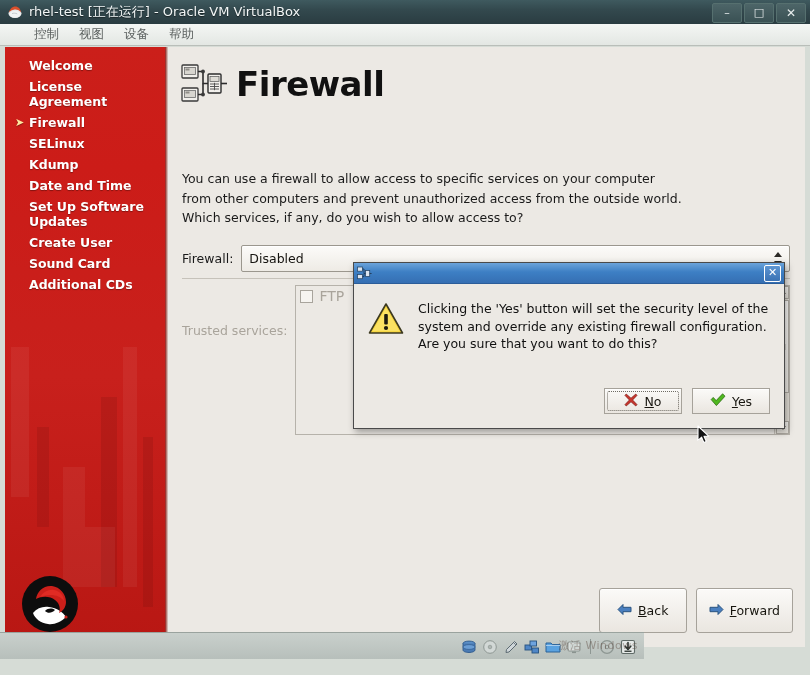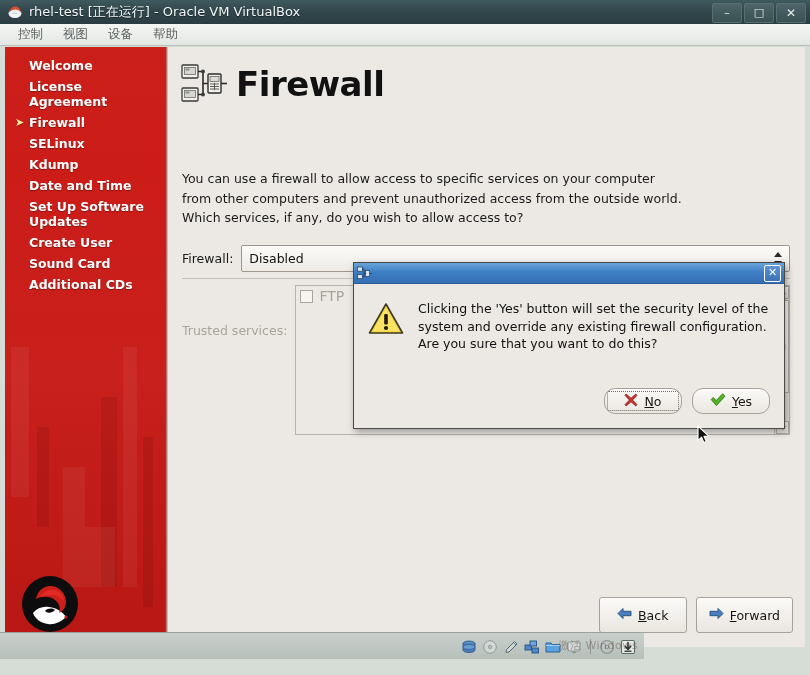--- a/index.html
+++ b/index.html
@@ -76,21 +76,21 @@
   
   #vbox-menubar {
     position: absolute;
     left: 0; top: 24px;
     width: 810px;
     height: 22px;
     background: linear-gradient(180deg,#f4f6f4 0%, #e3e7e3 100%);
     border-bottom: 1px solid #b9beb9;
     display: flex;
     align-items: center;
-    padding-left: 8px;
+    padding-left: 24px;
     box-sizing: border-box;
   }
   #vbox-menubar .menu-item {
     color: #5c6160;
     font-size: 12.5px;
     padding: 2px 10px;
     cursor: default;
     font-family: "DejaVu Sans", "Liberation Sans", sans-serif;
   }
 
@@ -361,21 +361,21 @@
 
   
   #bottom-buttons {
     position: absolute;
     right: 12px; bottom: 14px;
     display: flex;
     gap: 9px;
   }
   .nav-btn {
     min-width: 88px;
-    height: 36px;
+    height: 45px;
     border: 1px solid #a6a29a;
     border-radius: 3px;
     background: linear-gradient(180deg,#fbfaf8 0%, #eae6e0 100%);
     box-shadow: inset 0 1px 0 #ffffff;
     display: flex;
     align-items: center;
     justify-content: center;
     gap: 6px;
     cursor: pointer;
     padding: 0 12px;
@@ -459,21 +459,21 @@
   #dialog-buttons {
     position: absolute;
     right: 14px; bottom: 14px;
     display: flex;
     gap: 10px;
   }
   .dlg-btn {
     min-width: 78px;
     height: 26px;
     border: 1px solid #a6a29a;
-    border-radius: 11px;
+    border-radius: 0;
     background: linear-gradient(180deg,#fbfaf8 0%, #eae6e0 100%);
     box-shadow: inset 0 1px 0 #ffffff;
     display: flex;
     align-items: center;
     justify-content: center;
     gap: 6px;
     cursor: pointer;
     padding: 0 10px;
     box-sizing: border-box;
     position: relative;

